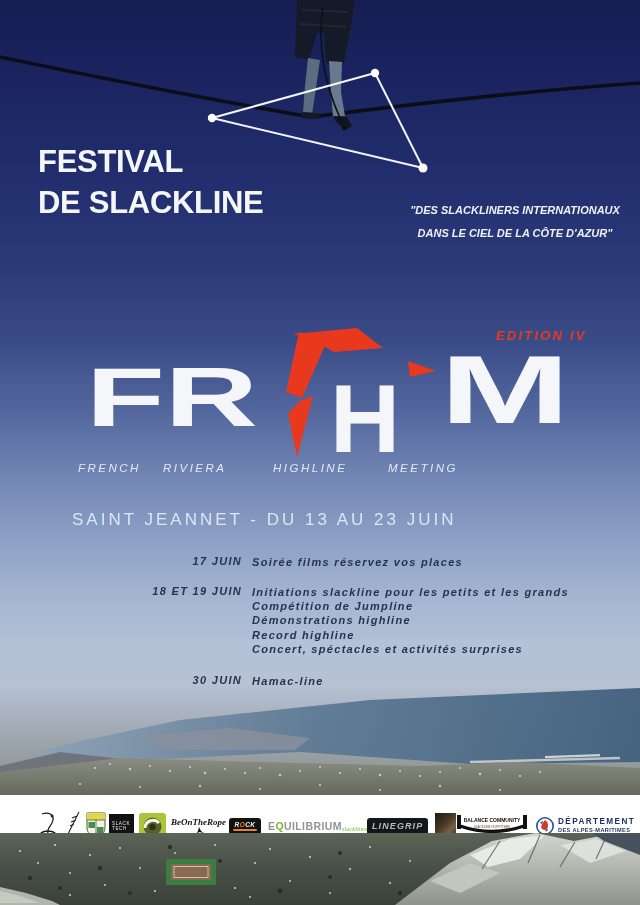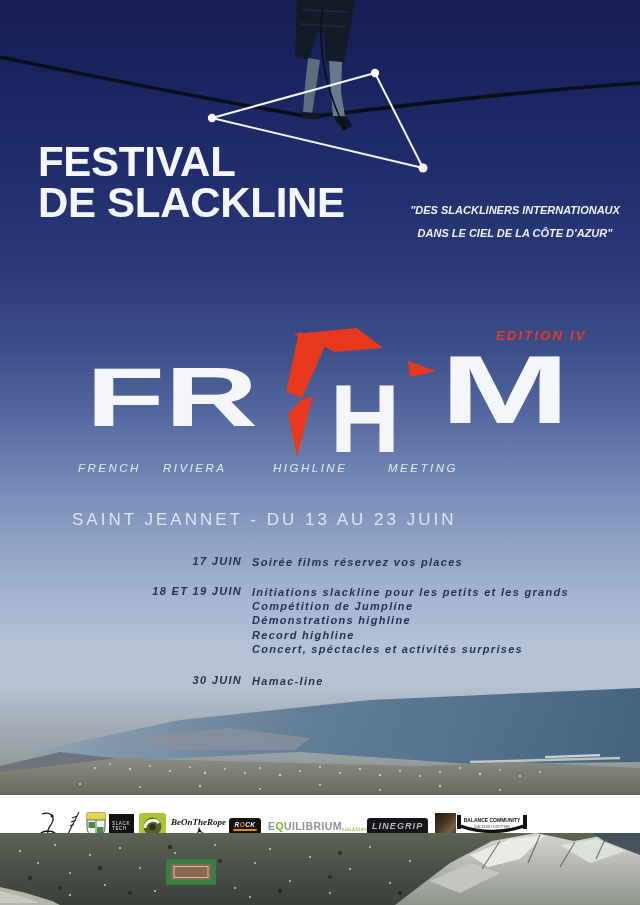--- a/index.html
+++ b/index.html
@@ -6,21 +6,21 @@
   .poster{position:relative;width:640px;height:905px;overflow:hidden;
     font-family:"Liberation Sans",sans-serif;background:#1a2160;}
   .sky{position:absolute;left:0;top:0;width:640px;height:660px;
     background:linear-gradient(180deg,#161d52 0%,#1b2460 12%,#212d6c 26%,#2b3a79 40%,
       #3a4c88 52%,#55699f 63%,#7388b5 73%,#90a4c7 83%,#a9b8d3 92%,#b4c1d7 100%);}
   .landscape{position:absolute;left:0;top:640px;width:640px;height:155px;
     background:linear-gradient(180deg,#b4c1d7 0%,#b7c2d4 28%,#a2abb4 58%,#878d86 100%);}
   .landscape svg,.foreground svg,.topart svg{display:block;}
   .topart{position:absolute;left:0;top:0;width:640px;height:320px;}
   .title{position:absolute;left:38px;top:142px;color:#f4f6fa;font-weight:bold;
-    font-size:42px;line-height:40.5px;letter-spacing:-0.3px;white-space:nowrap;}
+    font-size:31px;line-height:40.5px;letter-spacing:-0.3px;white-space:nowrap;}
   .quote{position:absolute;left:392px;top:199px;width:246px;text-align:center;
     color:#eef1f7;font-size:11px;font-style:italic;font-weight:bold;line-height:22.5px;}
   .logo-svg{position:absolute;left:80px;top:320px;width:500px;height:145px;}
   .edition{position:absolute;left:496px;top:328px;color:#e8391f;font-size:13px;
     font-weight:bold;font-style:italic;letter-spacing:2.2px;white-space:nowrap;}
   .logo-word{position:absolute;top:462px;color:#e3e9f3;font-size:11.5px;
     font-style:italic;letter-spacing:2.5px;white-space:nowrap;}
   .tagline{position:absolute;left:72px;top:510px;color:#dce6f3;font-size:17px;
     letter-spacing:3px;white-space:nowrap;}
   .sched-row{position:absolute;left:0;width:640px;font-size:11px;font-weight:bold;
@@ -287,20 +287,32 @@
     <div class="sp" style="left:457px">
       <svg width="70" height="26" viewBox="0 0 70 26">
         <rect x="0" y="2" width="4" height="14" fill="#111"></rect>
         <rect x="66" y="2" width="4" height="14" fill="#111"></rect>
         <path d="M3,13 Q35,24 67,13" stroke="#111" stroke-width="3.4" fill="none"></path>
         <text x="35" y="9" text-anchor="middle" font-family="Liberation Sans, sans-serif" font-size="5" font-weight="bold" fill="#111">BALANCE COMMUNITY</text>
         <text x="35" y="14.5" text-anchor="middle" font-family="Liberation Sans, sans-serif" font-size="3" fill="#6b3030">SLACKLINE OUTFITTERS</text>
       </svg>
     </div>
 
+    <div class="sp dept" style="left:536px">
+      <svg width="18" height="18" viewBox="0 0 18 18">
+        <circle cx="9" cy="9" r="8.2" fill="#ffffff" stroke="#2b4ea0" stroke-width="1.6"></circle>
+        <path d="M9,3 C12,5 13,8 11,12 C9,14 6,13 5,10 C6,7 7,5 9,3 Z" fill="#d03a2a"></path>
+        <path d="M4,6 C5,5 6,4 7,4 L6,7 Z" fill="#2b4ea0"></path>
+        <path d="M12,13 C11,14 10,14.5 9,14.5 L11,11.5 Z" fill="#2b4ea0"></path>
+      </svg>
+      <div class="dept-text">
+        <span class="dept-l1">DÉPARTEMENT</span>
+        <span class="dept-l2">DES ALPES-MARITIMES</span>
+      </div>
+    </div>
 
   </div>
 
   <div class="foreground">
     <svg width="640" height="72" viewBox="0 0 640 72">
       <defs>
         <linearGradient id="rockG" x1="0" y1="0" x2="0" y2="1">
           <stop offset="0" stop-color="#d3d6d0"></stop>
             <stop offset="1" stop-color="#8f948b"></stop>
         </linearGradient>

